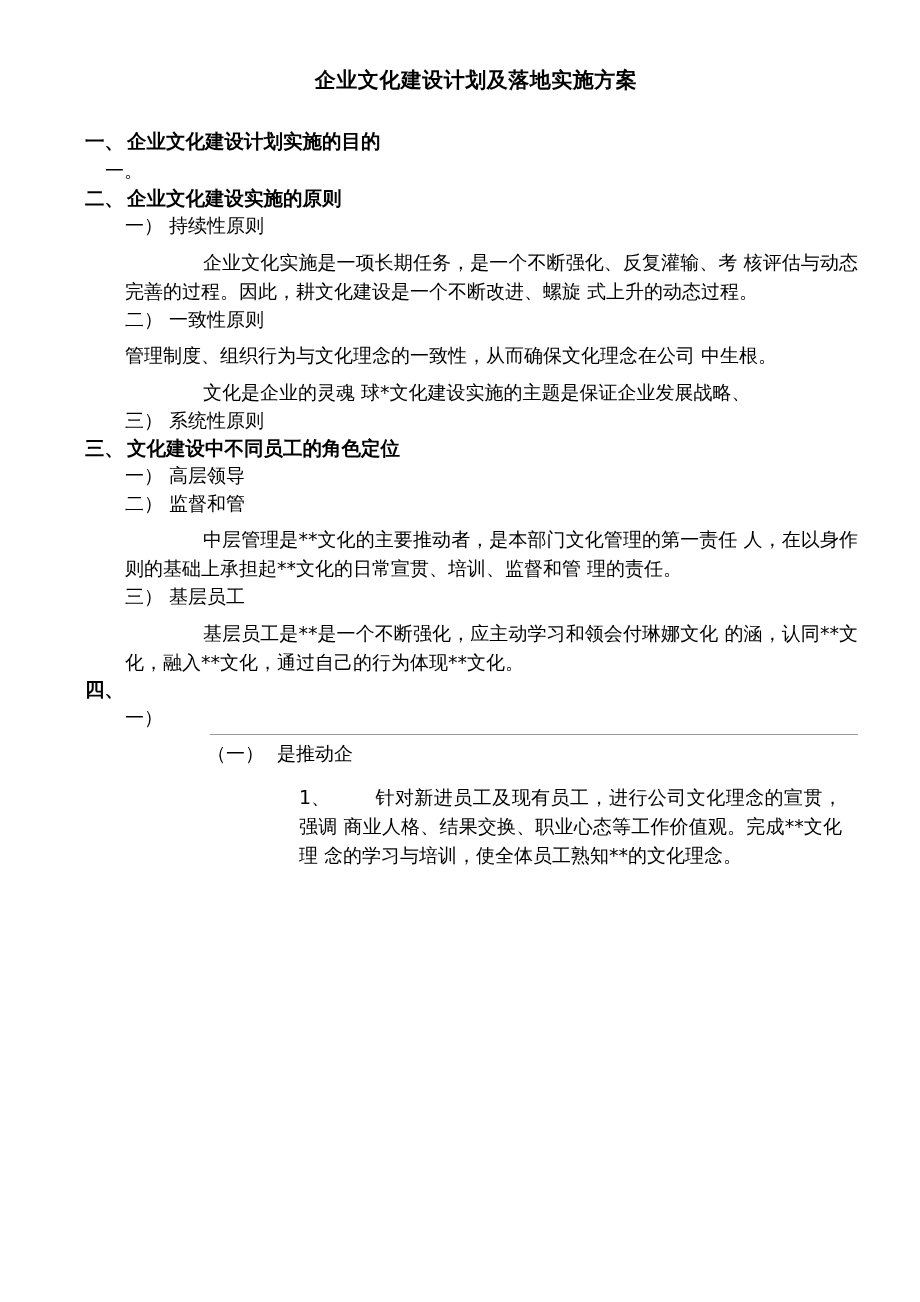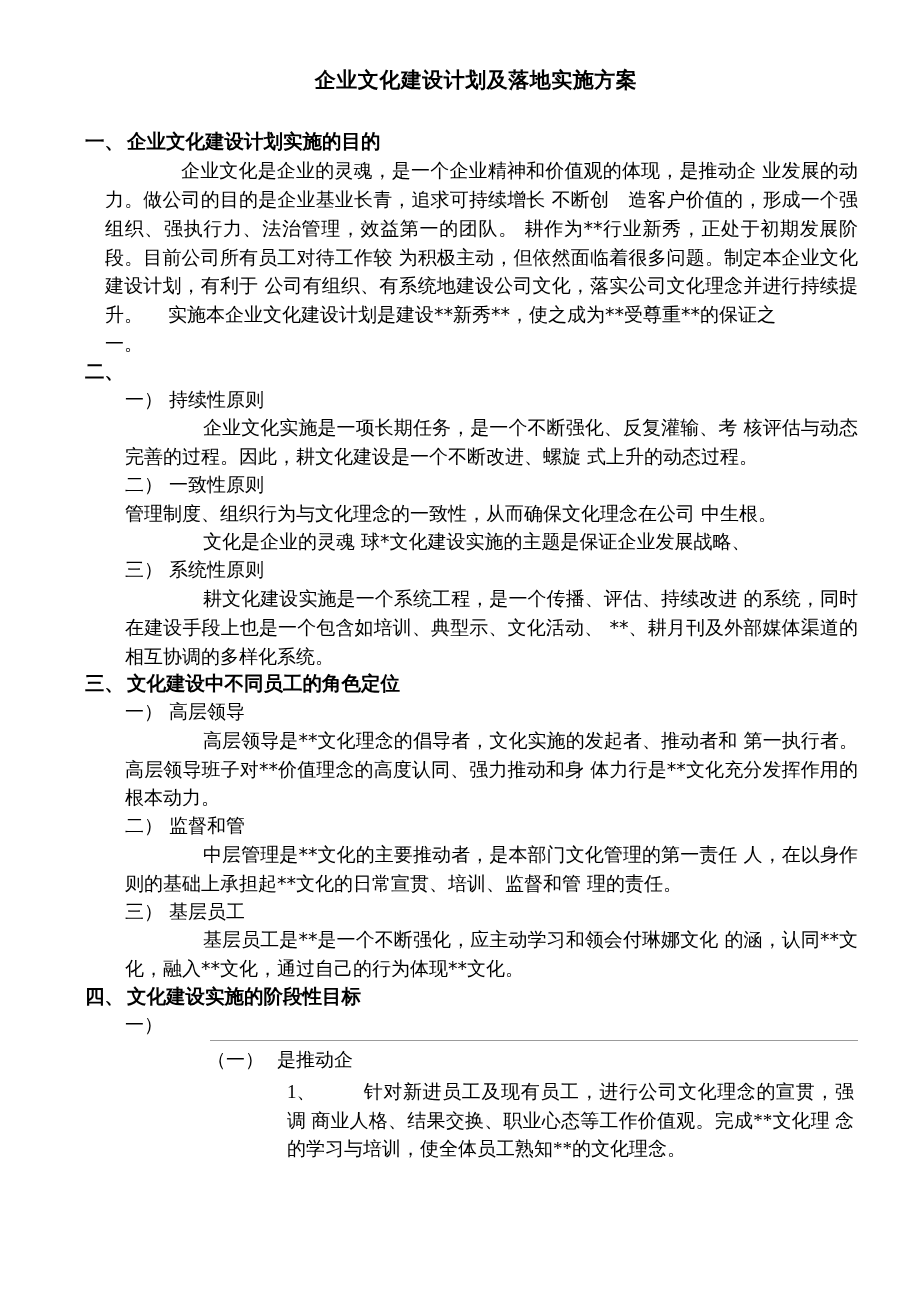--- a/index.html
+++ b/index.html
@@ -88,34 +88,34 @@
     line-height: 1.52;
     margin: 0;
     padding-left: 20px;
     text-indent: 76px;
     text-align: justify;
     text-justify: inter-ideograph;
   }
   .para.lvl2 {
     padding-left: 40px;
     text-indent: 78px;
+    margin-top: 8px;
   }
   .para.noindent {
     text-indent: 0;
   }
   
   .item {
     font-size: 19px;
     line-height: 1.52;
-    margin: 4px;
+    margin: 16px;
     padding-left: 198px;
     text-indent: 0;
     text-align: justify;
     text-justify: inter-ideograph;
-    font-family: Liberation Serif, serif;
   }
   .item .num {
     display: inline-block;
     min-width: 76px;
   }
   .item .body-text {
     display: inline;
   }
   .rule {
     border: 0;
@@ -137,72 +137,69 @@
 
   <h1 class="doc-title">企业文化建设计划及落地实施方案</h1>
 
   <div class="content">
 
     <div class="sp-m"></div>
     <div class="h1">
       <span class="num">一、</span>
       <span>企业文化建设计划实施的目的</span>
     </div>
-    <p class="para">企业文化是企业的灵魂，是一个企业精神和价值观的体现，是推动企 业发展的动力。做公司的目的是企业基业长青，追求可持续增长 不断创　造客户价值的，形成一个强组织、强执行力、法治管理，效益第一的团队。 耕作为**行业新秀，正处于初期发展阶段。目前公司所有员工对待工作较 为积极主动，但依然面临着很多问题。制定本企业文化建设计划，有利于 公司有组织、有系统地建设公司文化，落实公司文化理念并进行持续提升。　 实施本企业文化建设计划是建设**新秀**，使之成为**受尊重**的保证之</p>
     <p class="para noindent">一。</p>
 
     <div class="h1">
       <span class="num">二、</span>
+      <span>企业文化建设实施的原则</span>
     </div>
 
     <div class="h2">
       <span class="num">一）</span>
       <span>持续性原则</span>
     </div>
     <p class="para lvl2">企业文化实施是一项长期任务，是一个不断强化、反复灌输、考 核评估与动态完善的过程。因此，耕文化建设是一个不断改进、螺旋 式上升的动态过程。</p>
 
     <div class="h2">
       <span class="num">二）</span>
       <span>一致性原则</span>
     </div>
     <p class="para lvl2 noindent">管理制度、组织行为与文化理念的一致性，从而确保文化理念在公司 中生根。</p>
     <p class="para lvl2">文化是企业的灵魂 球*文化建设实施的主题是保证企业发展战略、</p>
 
     <div class="h2">
       <span class="num">三）</span>
       <span>系统性原则</span>
     </div>
-    <p class="para lvl2">耕文化建设实施是一个系统工程，是一个传播、评估、持续改进 的系统，同时在建设手段上也是一个包含如培训、典型示、文化活动、 **、耕月刊及外部媒体渠道的相互协调的多样化系统。</p>
 
     <div class="h1">
       <span class="num">三、</span>
       <span>文化建设中不同员工的角色定位</span>
     </div>
 
     <div class="h2">
       <span class="num">一）</span>
       <span>高层领导</span>
     </div>
-    <p class="para lvl2">高层领导是**文化理念的倡导者，文化实施的发起者、推动者和 第一执行者。高层领导班子对**价值理念的高度认同、强力推动和身 体力行是**文化充分发挥作用的根本动力。</p>
 
     <div class="h2">
       <span class="num">二）</span>
       <span>监督和管</span>
     </div>
     <p class="para lvl2">中层管理是**文化的主要推动者，是本部门文化管理的第一责任 人，在以身作则的基础上承担起**文化的日常宣贯、培训、监督和管 理的责任。</p>
 
     <div class="h2">
       <span class="num">三）</span>
       <span>基层员工</span>
     </div>
     <p class="para lvl2"> 基层员工是**是一个不断强化，应主动学习和领会付琳娜文化 的涵，认同**文化，融入**文化，通过自己的行为体现**文化。</p>
 
     <div class="h1">
       <span class="num">四、</span>
-      <span>文化建设实施的阶段性目标</span>
     </div>
 
     <div class="h2 tight">
       <span class="num">一）</span>
     </div>
     <div class="sp-xs"></div>
     <hr class="rule">
     <div class="sp-s"></div>
 
     <div class="h3">

